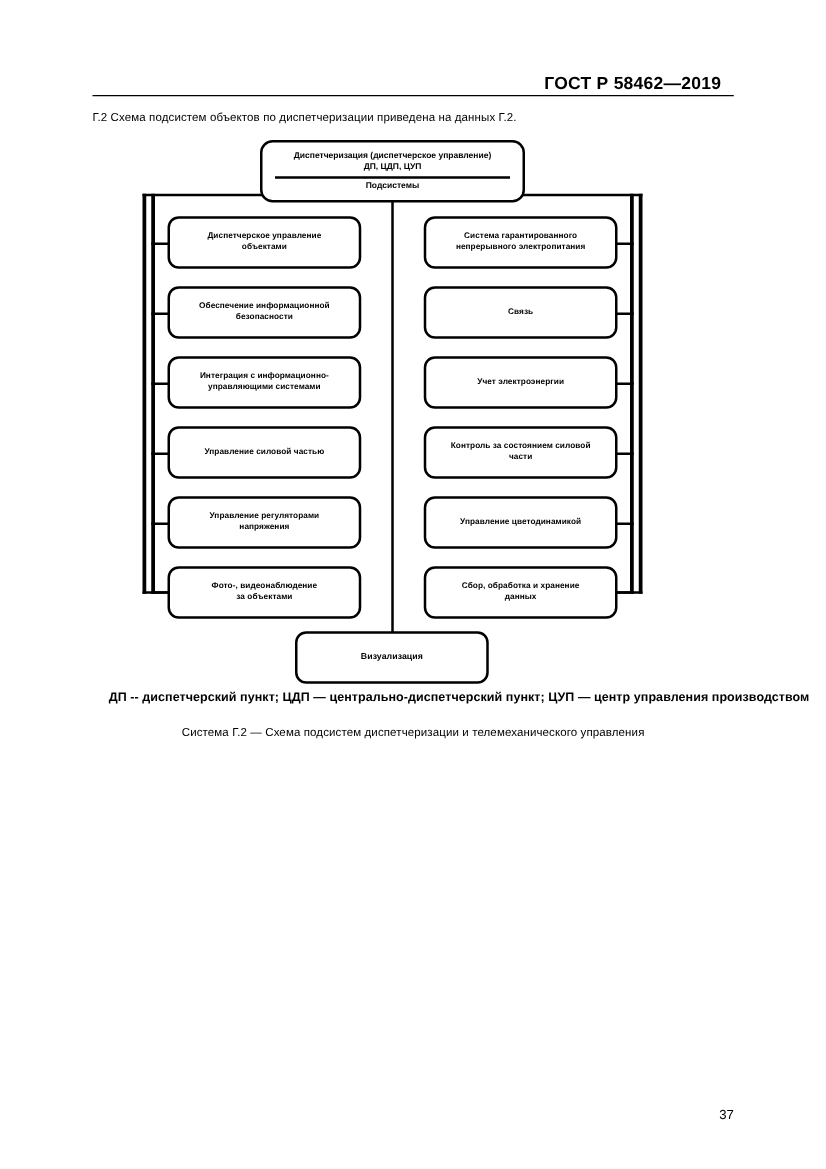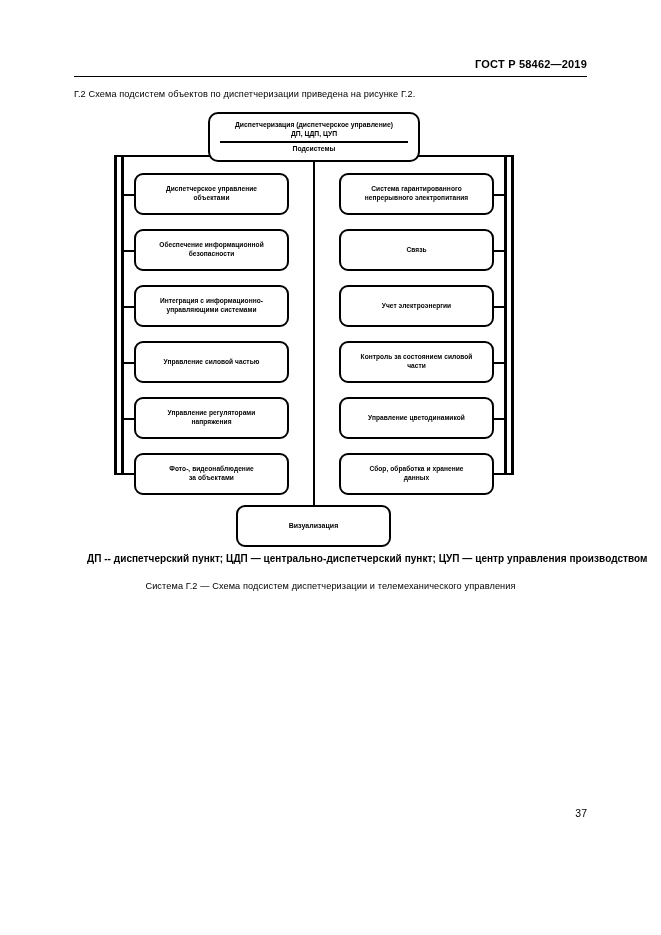--- a/index.html
+++ b/index.html
@@ -18,22 +18,22 @@
 
   .page {
     position: absolute;
     inset: 0;
   }
 
   
   .doc-header {
     position: absolute;
     top: 58px;
-    right: 74px;
-    font-size: 11px;
+    right: 84px;
+    font-size: 14px;
     font-weight: bold;
     letter-spacing: 0.2px;
     white-space: nowrap;
   }
   .header-rule {
     position: absolute;
     top: 76px;
     left: 74px;
     right: 74px;
     height: 1px;
@@ -135,34 +135,34 @@
     left: 0;
     width: 661px;
     text-align: center;
     font-size: 9.2px;
     letter-spacing: 0.1px;
   }
 
   
   .folio {
     position: absolute;
-    top: 807px;
+    top: 886px;
     right: 74px;
     font-size: 10.5px;
   }
 </style>
 </head>
 <body>
 
 <div class="page">
 
   <div class="doc-header">ГОСТ Р 58462—2019</div>
   <div class="header-rule"></div>
 
-  <div class="intro">Г.2  Схема подсистем объектов по диспетчеризации приведена на рисунке Г.2.</div>
+  <div class="intro">Г.2  Схема подсистем объектов по диспетчеризации приведена на данных Г.2.</div>
 
   <div class="diagram">
 
     <div class="ln" style="left:40px; top:45px; width:400px; height:2px;"></div>
 
     <div class="ln" style="left:40px; top:45px; width:3px; height:320px;"></div>
     <div class="ln" style="left:47px; top:45px; width:3px; height:320px;"></div>
 
     <div class="ln" style="left:430px; top:45px; width:3px; height:320px;"></div>
     <div class="ln" style="left:437px; top:45px; width:3px; height:320px;"></div>

